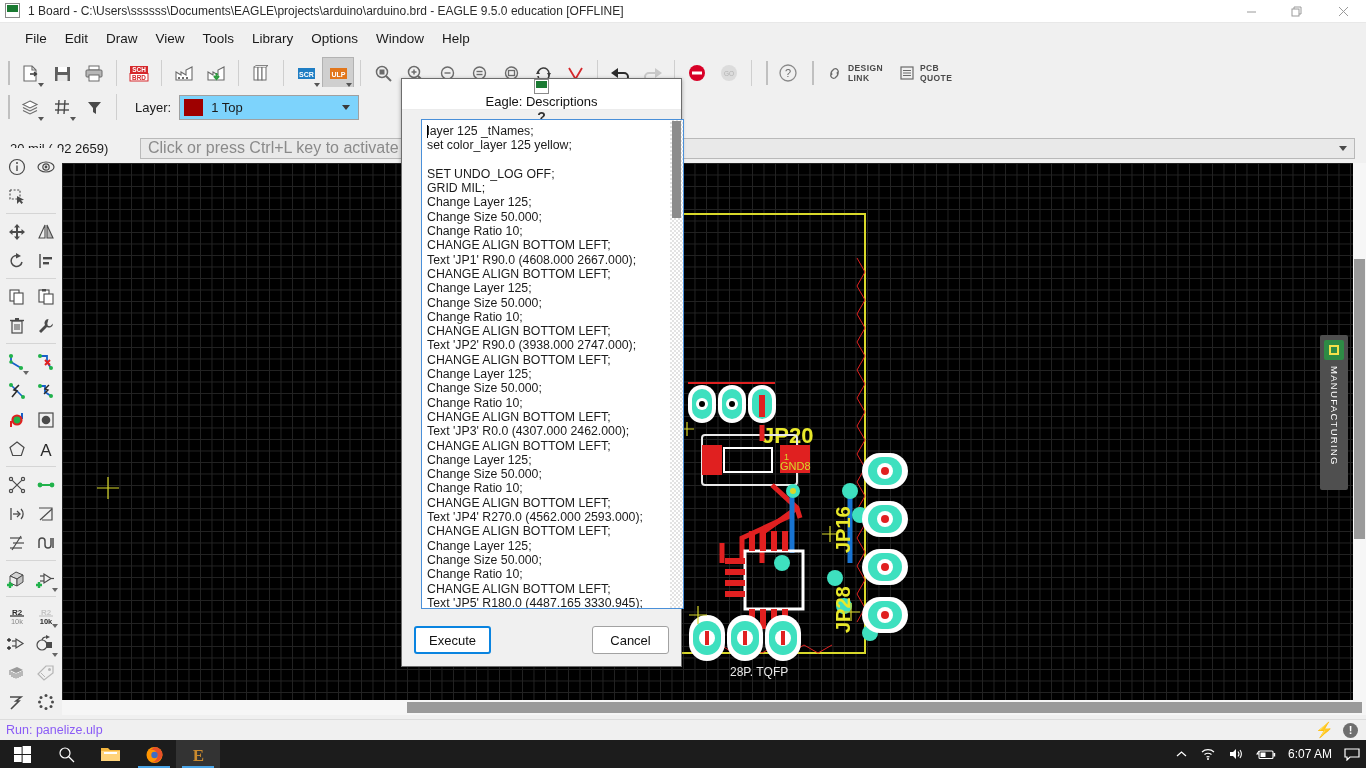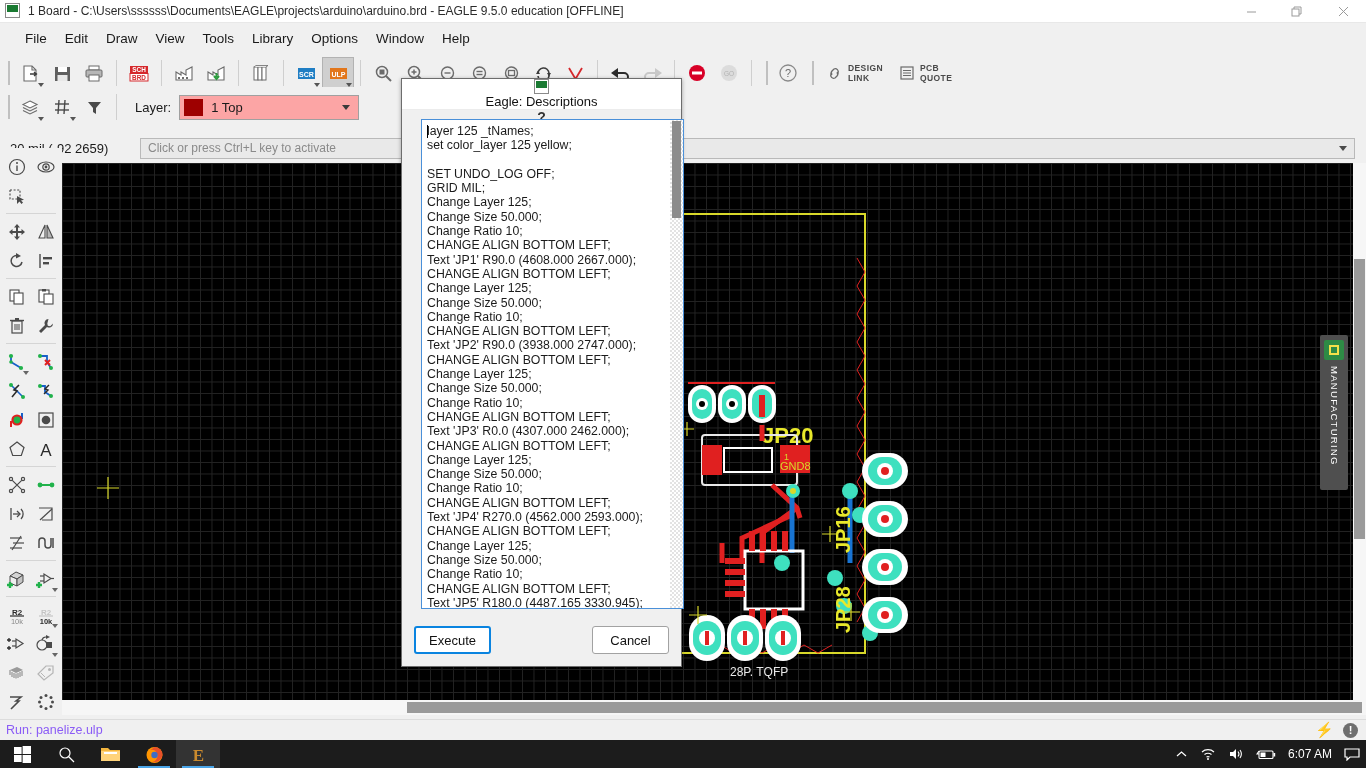--- a/index.html
+++ b/index.html
@@ -75,40 +75,40 @@
   .lbl-btn { display:flex;align-items:center;gap:5px;padding:0 8px;height:30px; flex:0 0 auto;}
   .lbl-btn .two-line { font-size:8.5px; font-weight:bold; line-height:10px; color:#4a4a4a; letter-spacing:.4px;}
 
   
   .toolbar2 {
     position:absolute; left:0; top:87px; width:1366px; height:40px;
     background:#f0f0f0; display:flex; align-items:center;
   }
   .layer-label { font-size:13px; color:#1a1a1a; margin:0 8px 0 12px; }
   .layer-combo {
-    width:180px; height:25px; background:#fca5a5; border:1px solid #a0a0a0;
+    width:180px; height:25px; background:#7dd3fc; border:1px solid #a0a0a0;
     display:flex; align-items:center; position:relative;
   }
   .layer-swatch { width:19px;height:17px;background:#9e0000;margin-left:4px; }
   .layer-text { margin-left:8px; font-size:13px; color:#1a1a1a; }
   .combo-arrow {
     position:absolute;right:8px;top:50%;margin-top:-2px;width:0;height:0;
     border-left:4px solid transparent;border-right:4px solid transparent;
     border-top:5px solid #3a3a3a;
   }
 
   
   .cmdrow {
     position:absolute; left:0; top:133px; width:1366px; height:30px;
     background:#f0f0f0; display:flex; align-items:center;
   }
   .coord { width:140px; text-align:left; padding-left:10px; font-size:13px; color:#1a1a1a;}
   .cmdline {
     flex:1; height:21px; margin-right:11px; background:#e9e9e9; border:1px solid #b9b9b9;
-    display:flex;align-items:center;padding-left:7px; color:#8a8a8a; font-size:12px;
+    display:flex;align-items:center;padding-left:7px; color:#8a8a8a; font-size:16px;
     position:relative;
   }
   .cmdline .cmd-arrow{
     position:absolute;right:7px;top:50%;margin-top:-2px;width:0;height:0;
     border-left:4px solid transparent;border-right:4px solid transparent;
     border-top:5px solid #4a4a4a;
   }
 
   
   .leftpal {

